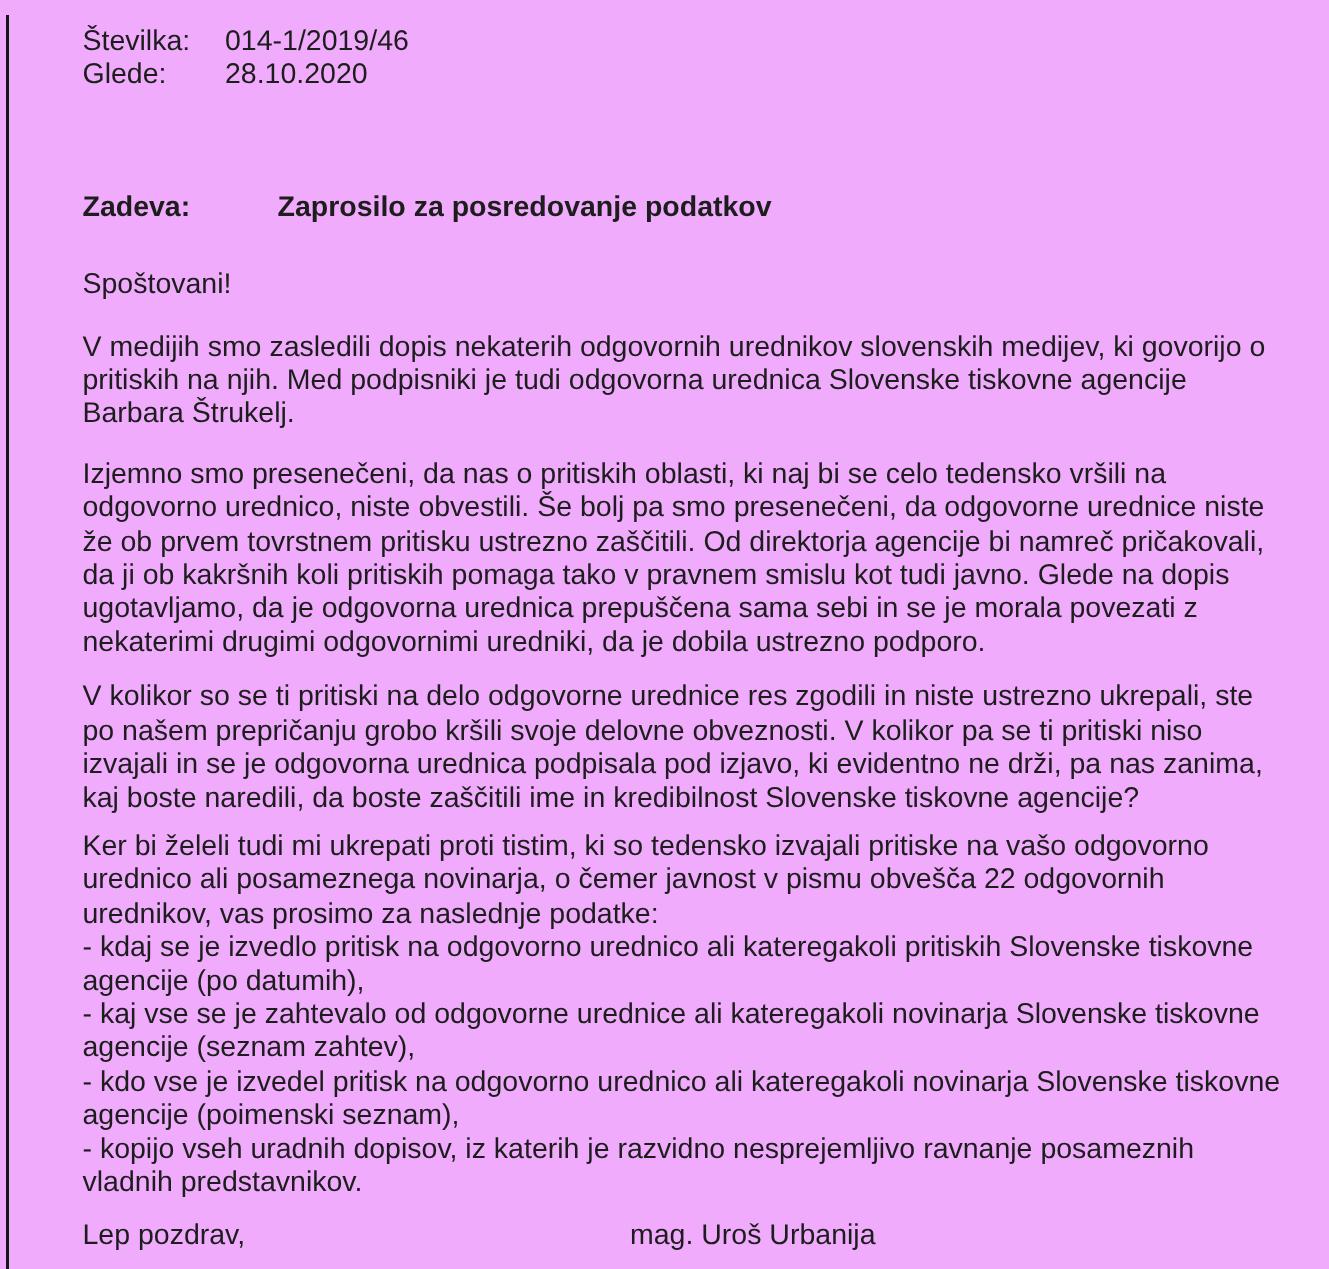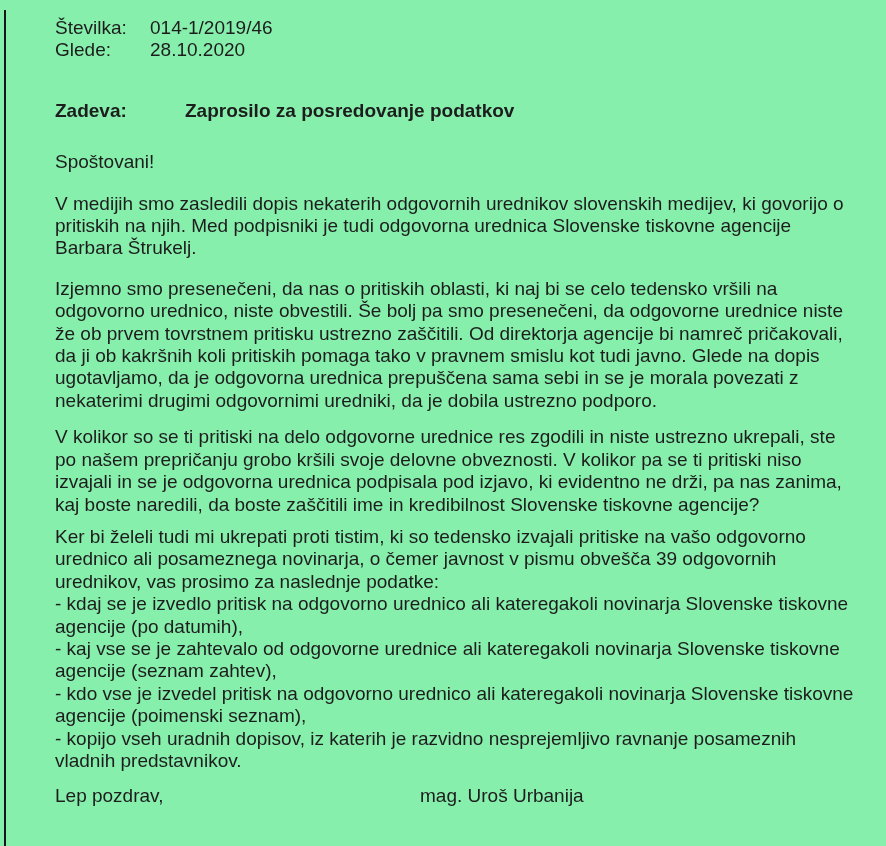--- a/index.html
+++ b/index.html
@@ -4,21 +4,21 @@
 <style>
   html, body {
     margin: 0;
     padding: 0;
     background: #ffffff;
   }
   .page {
     position: relative;
     width: 886px;
     height: 846px;
-    background: #86efac;
+    background: #f0abfc;
     font-family: "Liberation Sans", sans-serif;
     font-size: 19px;
     line-height: 22.4px;
     color: #1d1d1d;
     overflow: hidden;
   }
   .scan-edge {
     position: absolute;
     left: 4px;
     top: 10px;
@@ -31,21 +31,21 @@
     left: 55px;
     top: 17px;
     width: 806px;
   }
   .meta-row { white-space: nowrap; }
   .meta-label {
     display: inline-block;
     width: 95px;
   }
   .subject {
-    margin-top: 38px;
+    margin-top: 66px;
     font-weight: bold;
     white-space: nowrap;
   }
   .subject-label {
     display: inline-block;
     width: 130px;
   }
   .salutation { margin: 29px 0 0 0; }
   p.body-para { margin: 19px 0 0 0; }
   p.body-para.p2 { margin-top: 18px; }
@@ -84,22 +84,22 @@
 
     <p class="salutation">Spoštovani!</p>
 
     <p class="body-para p1">V medijih smo zasledili dopis nekaterih odgovornih urednikov slovenskih medijev, ki govorijo o pritiskih na njih. Med podpisniki je tudi odgovorna urednica Slovenske tiskovne agencije Barbara Štrukelj.</p>
 
     <p class="body-para p2">Izjemno smo presenečeni, da nas o pritiskih oblasti, ki naj bi se celo tedensko vršili na odgovorno urednico, niste obvestili. Še bolj pa smo presenečeni, da odgovorne urednice niste že ob prvem tovrstnem pritisku ustrezno zaščitili. Od direktorja agencije bi namreč pričakovali, da ji ob kakršnih koli pritiskih pomaga tako v pravnem smislu kot tudi javno. Glede na dopis ugotavljamo, da je odgovorna urednica prepuščena sama sebi in se je morala povezati z nekaterimi drugimi odgovornimi uredniki, da je dobila ustrezno podporo.</p>
 
     <p class="body-para p3">V kolikor so se ti pritiski na delo odgovorne urednice res zgodili in niste ustrezno ukrepali, ste po našem prepričanju grobo kršili svoje delovne obveznosti. V kolikor pa se ti pritiski niso izvajali in se je odgovorna urednica podpisala pod izjavo, ki evidentno ne drži, pa nas zanima, kaj boste naredili, da boste zaščitili ime in kredibilnost Slovenske tiskovne agencije?</p>
 
     <div class="request-block">
-      <p class="request-intro">Ker bi želeli tudi mi ukrepati proti tistim, ki so tedensko izvajali pritiske na vašo odgovorno urednico ali posameznega novinarja, o čemer javnost v pismu obvešča 39 odgovornih urednikov, vas prosimo za naslednje podatke:</p>
-      <div class="request-item">- kdaj se je izvedlo pritisk na odgovorno urednico ali kateregakoli novinarja Slovenske tiskovne agencije (po datumih),</div>
+      <p class="request-intro">Ker bi želeli tudi mi ukrepati proti tistim, ki so tedensko izvajali pritiske na vašo odgovorno urednico ali posameznega novinarja, o čemer javnost v pismu obvešča 22 odgovornih urednikov, vas prosimo za naslednje podatke:</p>
+      <div class="request-item">- kdaj se je izvedlo pritisk na odgovorno urednico ali kateregakoli pritiskih Slovenske tiskovne agencije (po datumih),</div>
       <div class="request-item">- kaj vse se je zahtevalo od odgovorne urednice ali kateregakoli novinarja Slovenske tiskovne agencije (seznam zahtev),</div>
       <div class="request-item">- kdo vse je izvedel pritisk na odgovorno urednico ali kateregakoli novinarja Slovenske tiskovne agencije (poimenski seznam),</div>
       <div class="request-item">- kopijo vseh uradnih dopisov, iz katerih je razvidno nesprejemljivo ravnanje posameznih vladnih predstavnikov.</div>
     </div>
 
     <div class="closing">
       <div class="farewell-cell">Lep pozdrav,</div>
       <div class="signer-cell">
         <div>mag. Uroš Urbanija</div>
       </div>

